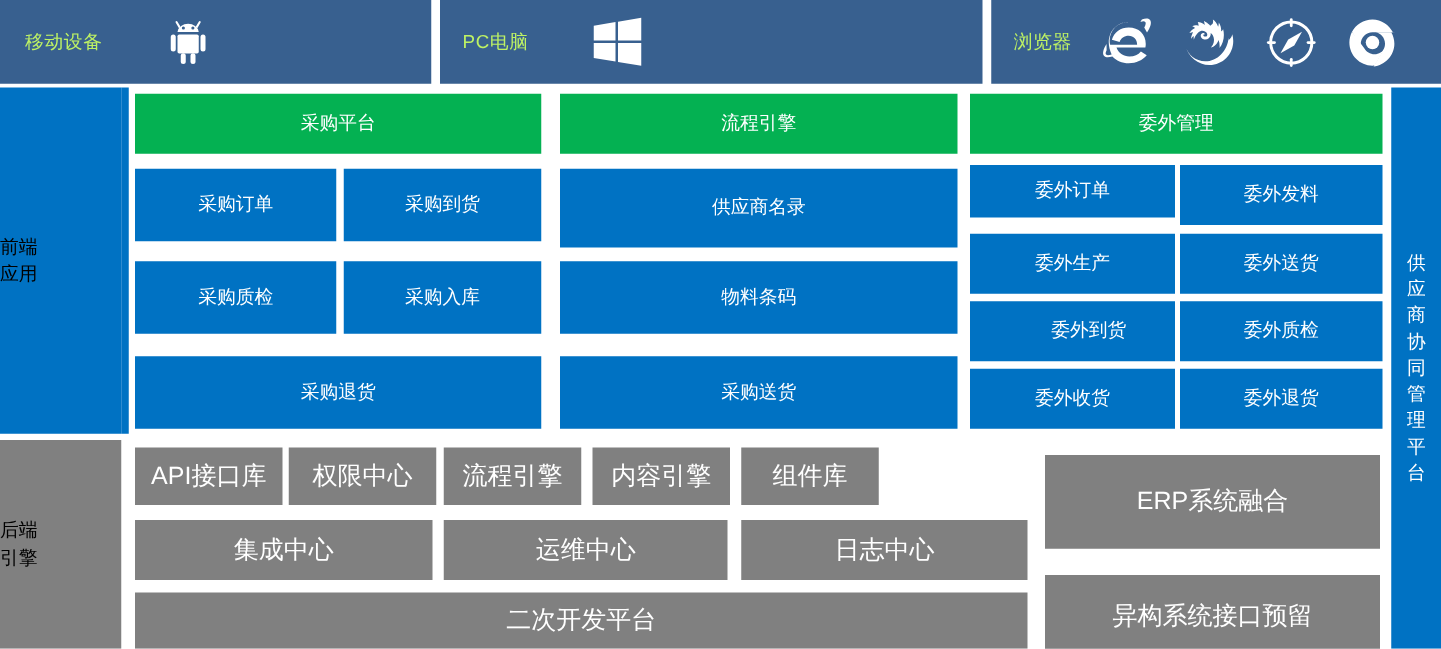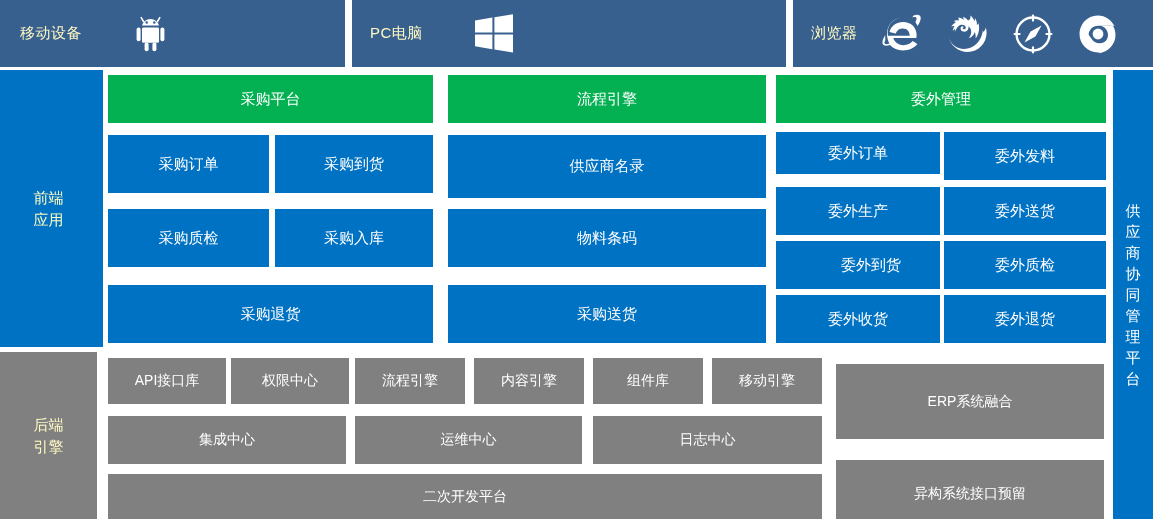--- a/index.html
+++ b/index.html
@@ -16,37 +16,37 @@
   .topbar { position: absolute; left: 0; top: 0; width: 1153px; height: 67px; }
   .topseg {
     position: absolute; top: 0; height: 67px;
     background: #38608f;
     display: flex; align-items: center;
   }
   .topseg.s1 { left: 0;    width: 345px; }
   .topseg.s2 { left: 352px; width: 434px; }
   .topseg.s3 { left: 793px; width: 360px; }
   .topseg-label {
-    color: #fef9c3; font-size: 15px; letter-spacing: .5px; white-space: nowrap;
+    color: #bef264; font-size: 15px; letter-spacing: .5px; white-space: nowrap;
   }
   .topseg.s1 .topseg-label { margin-left: 20px; }
   .topseg.s2 .topseg-label { margin-left: 18px; }
   .topseg.s3 .topseg-label { margin-left: 18px; }
   .icon-slot { display: flex; align-items: center; justify-content: center; }
   .icon-android { margin-left: 52px; }
   .icon-windows { margin-left: 50px; }
   .browser-icons { display: flex; align-items: center; gap: 19px; margin-left: 22px; }
 
   
   .rail-left { position: absolute; left: 0; width: 97px; }
   .rail-left.front { top: 70px; height: 277px; background: #0072c3; }
   .rail-left.back  { top: 352px; height: 167px; background: #808080; }
   .rail-left-text {
     position: absolute; left: 0; right: 0; top: 50%; transform: translateY(-50%);
-    text-align: center; color: #fef9c3; font-size: 15px; line-height: 22px;
+    color: #000000; font-size: 15px; line-height: 22px;
     white-space: pre-line;
   }
 
   
   .rail-right {
     position: absolute; left: 1113px; top: 70px; width: 40px; height: 449px;
     background: #0072c3;
   }
   .rail-right-inner {
     position: absolute; inset: 0; display: flex; align-items: center; justify-content: center;
@@ -61,21 +61,21 @@
   
   .tile {
     position: absolute;
     display: flex; align-items: center; justify-content: center;
     color: #ffffff; font-size: 15px; text-align: center; line-height: 1.25;
     white-space: nowrap;
   }
   .tile.green { background: #04b152; }
   .tile.blue  { background: #0072c3; }
   .tile.gray  { background: #808080; }
-  .tile.gray  { font-size: 14px; text-align: right; }
+  .tile.gray  { font-size: 20px; text-align: right; }
 </style>
 </head>
 <body>
 
 <div id="root">
 
   <div class="topbar">
 
     <div class="topseg s1">
       <span class="topseg-label">移动设备</span>
@@ -202,21 +202,20 @@
   <div class="tile blue" style="left:776px; top:241px; width:164px; height:48px;padding-left:26px;">委外到货</div>
   <div class="tile blue" style="left:944px; top:241px; width:162px; height:48px;">委外质检</div>
   <div class="tile blue" style="left:776px; top:295px; width:164px; height:48px;">委外收货</div>
   <div class="tile blue" style="left:944px; top:295px; width:162px; height:48px;">委外退货</div>
 
   <div class="tile gray" style="left:108px; top:358px; width:118px; height:46px;">API接口库</div>
   <div class="tile gray" style="left:231px; top:358px; width:118px; height:46px;">权限中心</div>
   <div class="tile gray" style="left:355px; top:358px; width:110px; height:46px;">流程引擎</div>
   <div class="tile gray" style="left:474px; top:358px; width:110px; height:46px;">内容引擎</div>
   <div class="tile gray" style="left:593px; top:358px; width:110px; height:46px;">组件库</div>
-  <div class="tile gray" style="left:712px; top:358px; width:110px; height:46px;">移动引擎</div>
 
   <div class="tile gray" style="left:108px; top:416px; width:238px; height:48px;">集成中心</div>
   <div class="tile gray" style="left:355px; top:416px; width:227px; height:48px;">运维中心</div>
   <div class="tile gray" style="left:593px; top:416px; width:229px; height:48px;">日志中心</div>
 
   <div class="tile gray" style="left:108px; top:474px; width:714px; height:45px;">二次开发平台</div>
 
   <div class="tile gray" style="left:836px; top:364px; width:268px; height:75px;">ERP系统融合</div>
   <div class="tile gray" style="left:836px; top:460px; width:268px; height:67px;">异构系统接口预留</div>
 

